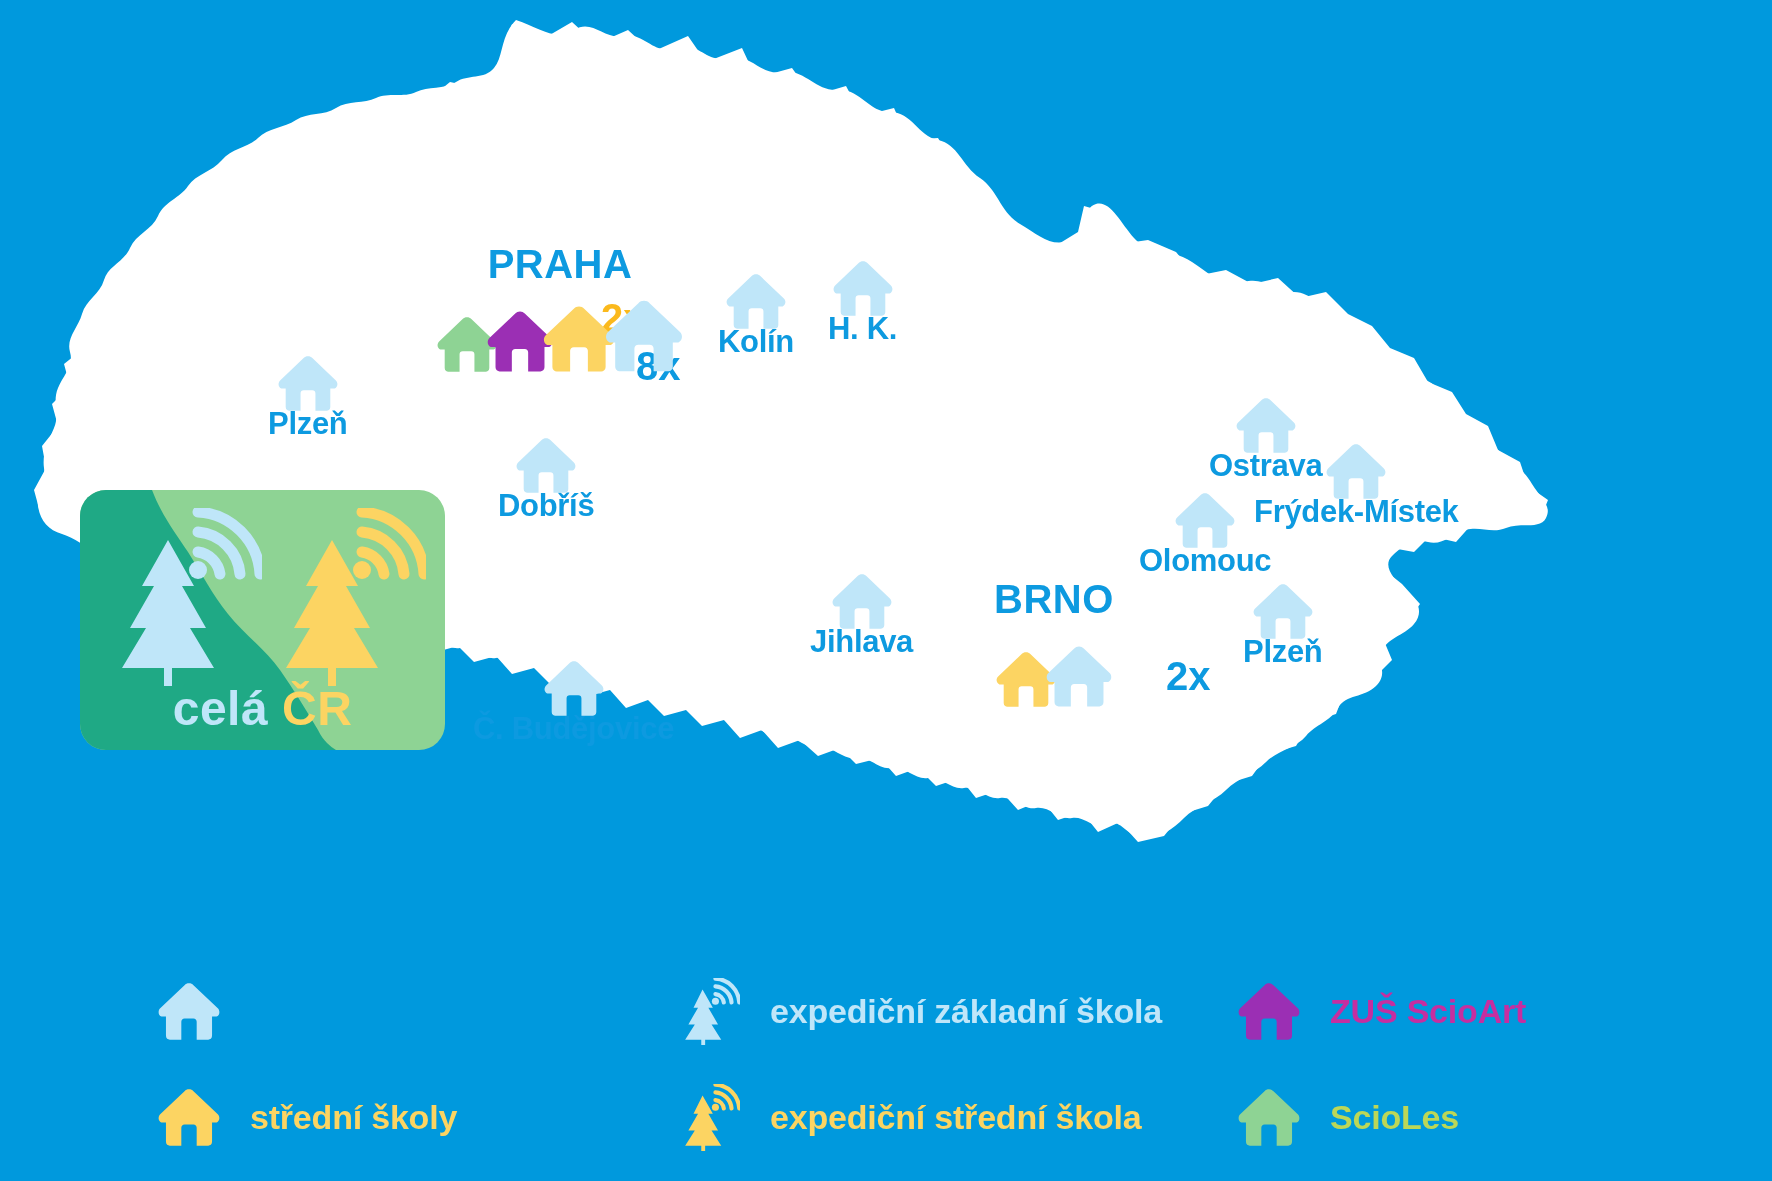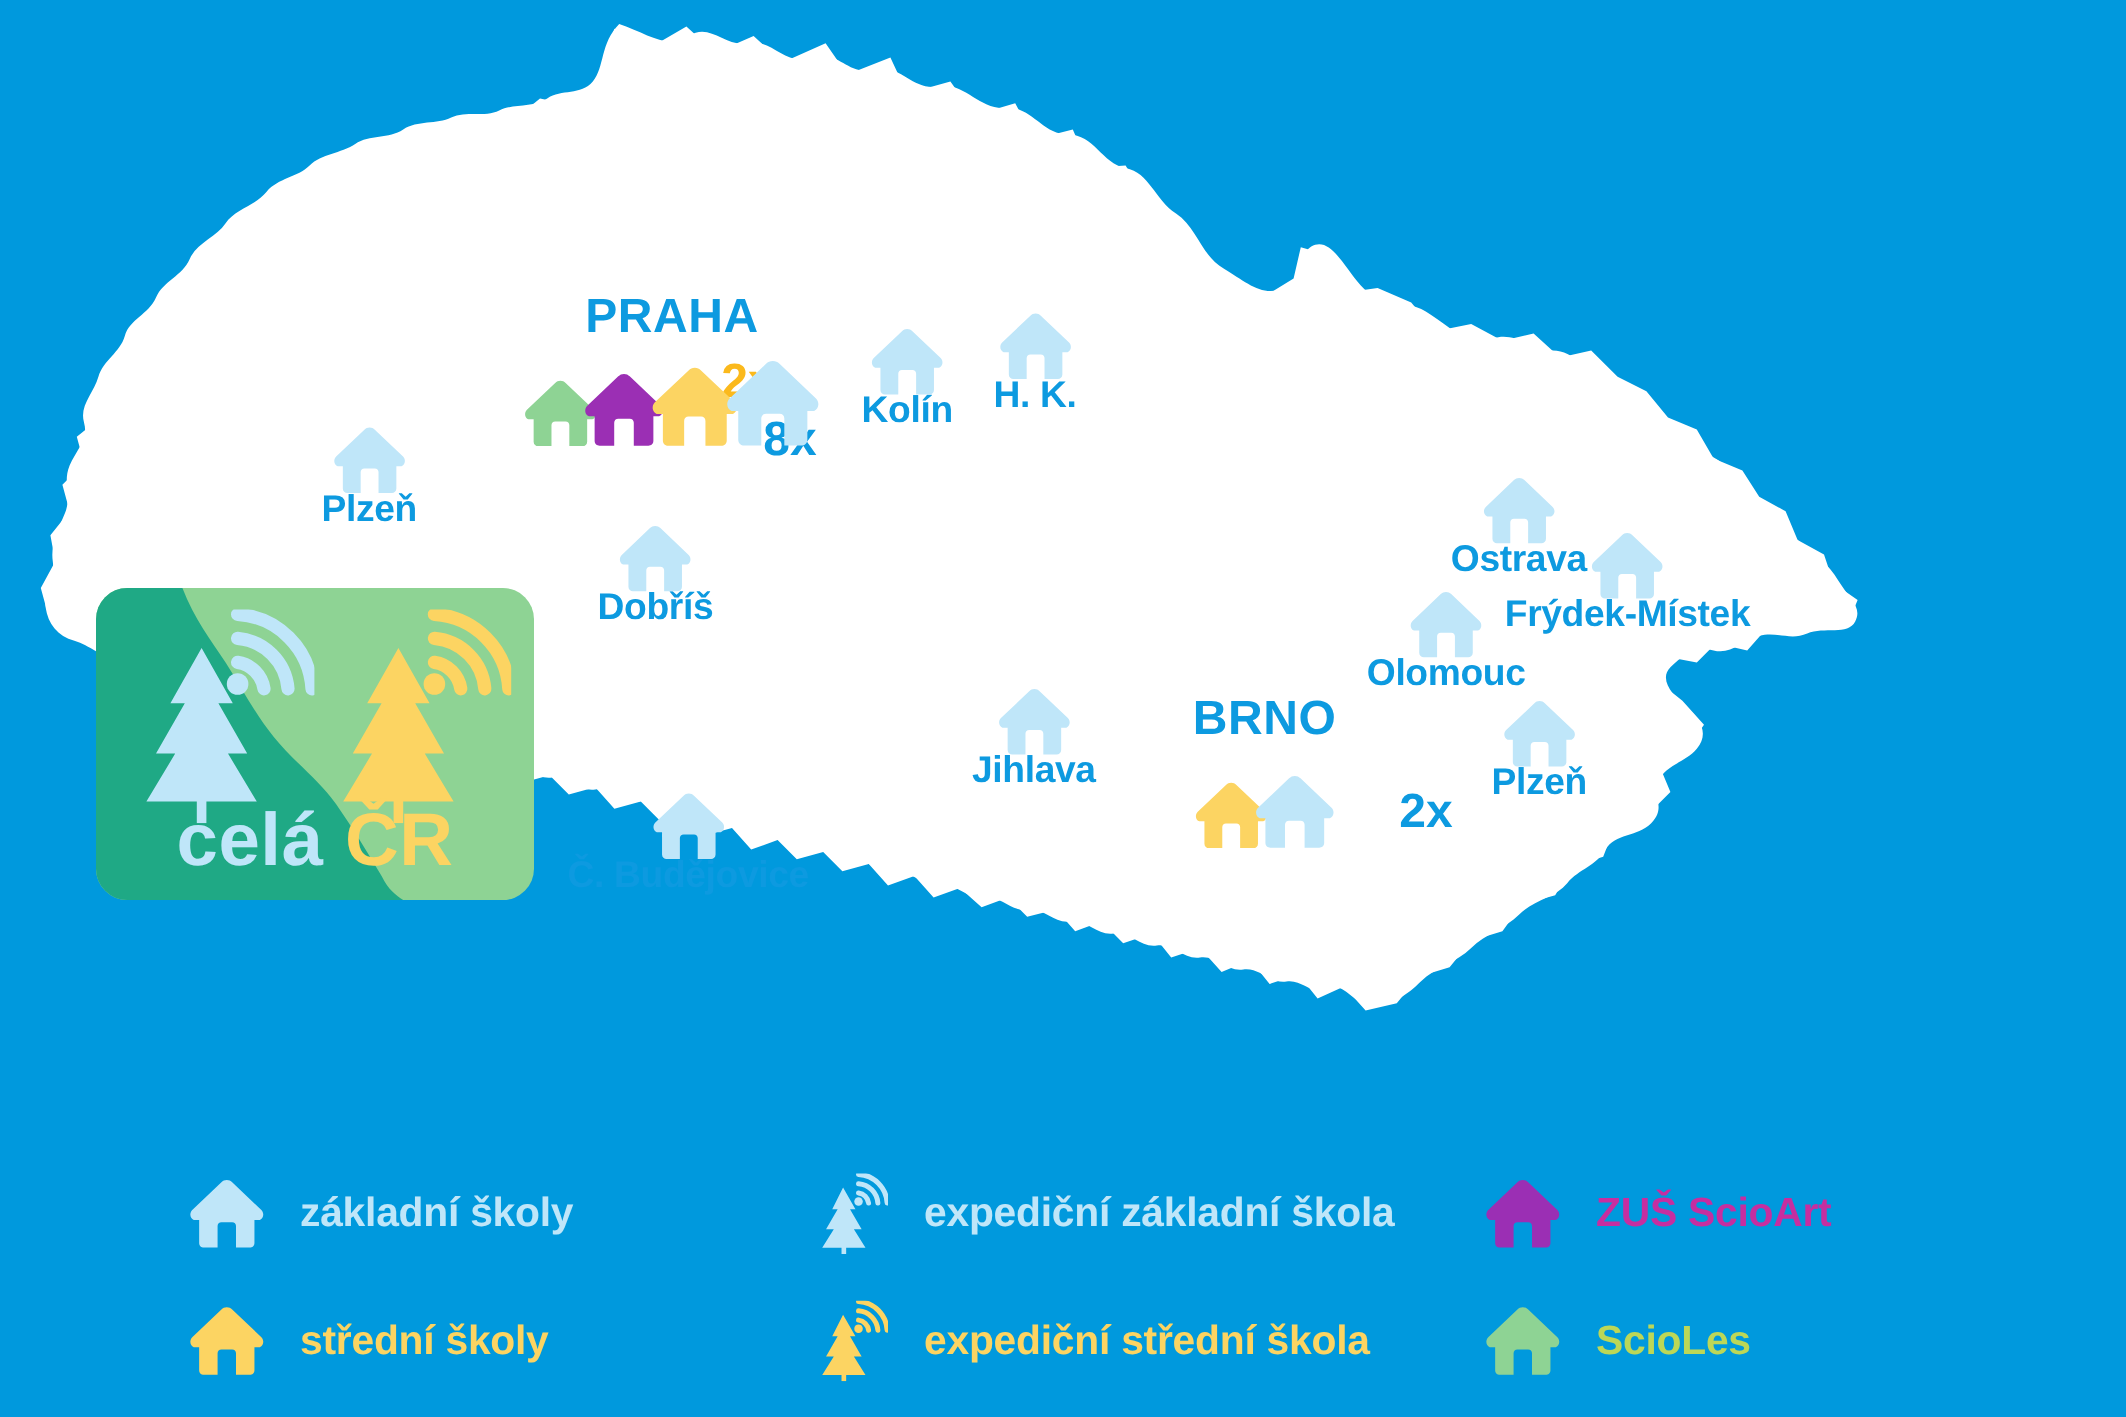--- a/index.html
+++ b/index.html
@@ -51,21 +51,21 @@
     border-radius:26px;
     overflow:hidden;
   }
   #cr-panel .base { position:absolute; inset:0; background:#8ed394; }
   #cr-panel .overlaySvg { position:absolute; inset:0; }
   #cr-panel .content { position:absolute; inset:0; }
   #cr-caption {
     position:absolute;
     left:0; right:0; bottom:14px;
     text-align:center;
-    font-size:62px;
+    font-size:48px;
     font-weight:700;
     letter-spacing:0.5px;
   }
   #cr-caption .w1 { color:#bfe6f9; }
   #cr-caption .w2 { color:#fcd462; }
 
   
   #legend {
     position:absolute;
     left:0; bottom:28px;
@@ -410,21 +410,20 @@
     </div>
 
   <div id="legend">
       <div class="legend-col c1">
         <div class="legend-row">
           <span class="legend-icon">
             <svg class="house" width="64" height="59" viewBox="0 0 100 92">
               <path fill="#bfe6f9" d="M50,2 C53,2 55,3 57,5 L95,41 C99,45 98,52 93,54 L86,54 L86,84 C86,88 83,90 80,90 L62,90 L62,62 C62,59 60,57 57,57 L43,57 C40,57 38,59 38,62 L38,90 L20,90 C17,90 14,88 14,84 L14,54 L7,54 C2,52 1,45 5,41 L43,5 C45,3 47,2 50,2 Z"></path>
             </svg>
           </span>
-          <span class="legend-text" style="color:#bfe6f9">základní školy</span>
         </div>
         <div class="legend-row">
           <span class="legend-icon">
             <svg class="house" width="64" height="59" viewBox="0 0 100 92">
               <path fill="#fcd462" d="M50,2 C53,2 55,3 57,5 L95,41 C99,45 98,52 93,54 L86,54 L86,84 C86,88 83,90 80,90 L62,90 L62,62 C62,59 60,57 57,57 L43,57 C40,57 38,59 38,62 L38,90 L20,90 C17,90 14,88 14,84 L14,54 L7,54 C2,52 1,45 5,41 L43,5 C45,3 47,2 50,2 Z"></path>
             </svg>
           </span>
           <span class="legend-text" style="color:#fcd462">střední školy</span>
         </div>
       </div>

